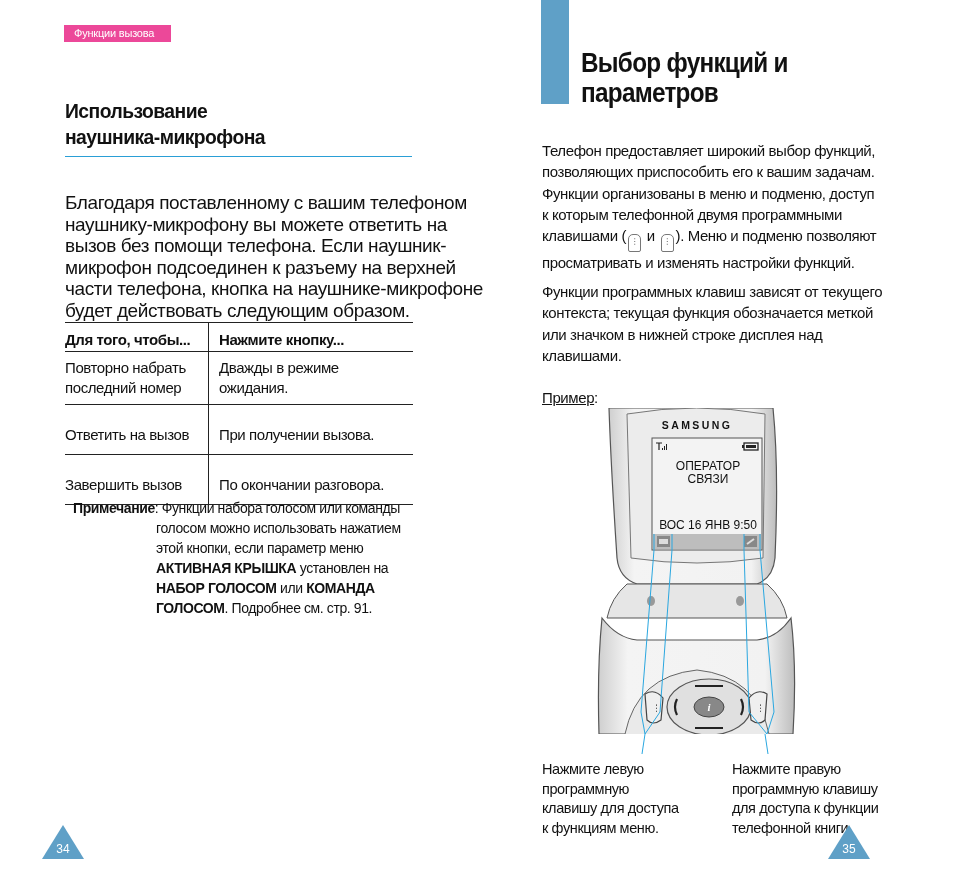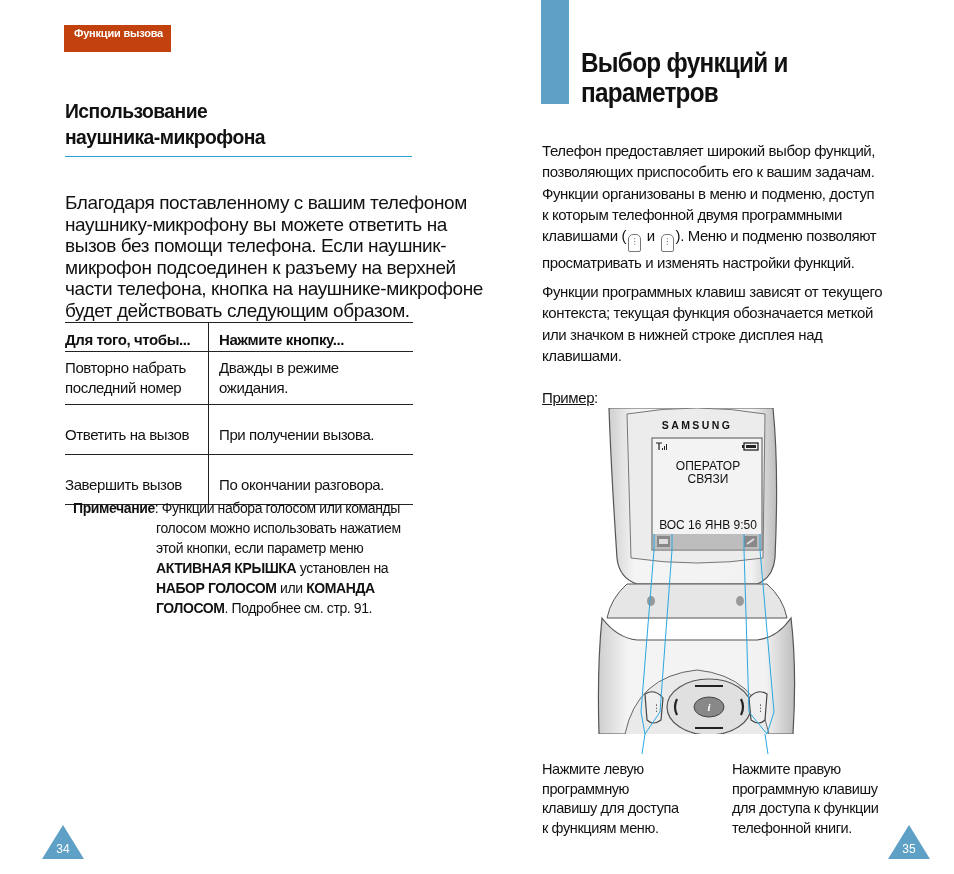--- a/index.html
+++ b/index.html
@@ -4,22 +4,22 @@
   <style>
     html, body { margin: 0; padding: 0; background: #ffffff; }
     body {
       width: 954px; height: 874px; position: relative; overflow: hidden;
       font-family: "Liberation Sans", sans-serif; color: #111;
     }
     .abs { position: absolute; }
 
     
     .section-tab {
-      left: 64px; top: 25px; width: 107px; height: 27px;
-      background: #c2410c; color: #fff; font-size: 11px; font-weight: bold;
+      left: 64px; top: 25px; width: 107px; height: 17px;
+      background: #ec4899; color: #fff; font-size: 11px; font-weight: normal;
       line-height: 17px; padding-left: 10px; box-sizing: border-box;
       letter-spacing: -0.2px;
     }
     .left-title {
       left: 65px; top: 98px; width: 350px;
       font-size: 21px; line-height: 26px; font-weight: bold; letter-spacing: -0.6px;
       transform: scaleX(0.92); transform-origin: left top;
     }
     .left-rule { left: 65px; top: 156px; width: 347px; height: 1px; background: #2a9fd6; }
     .left-body {
@@ -241,16 +241,16 @@
   <div>клавишу для доступа</div>
   <div>к функциям меню.</div>
 </div>
 <div class="abs caption" style="left:732px; top:760px;">
   <div>Нажмите правую</div>
   <div>программную клавишу</div>
   <div>для доступа к функции</div>
   <div>телефонной книги.</div>
 </div>
 
-<div class="abs" style="left:888px; top:825px;">
+<div class="abs" style="left:828px; top:825px;">
   <div class="page-tri"></div>
   <div class="abs page-num" style="left:0; top:17px;">35</div>
 </div>
 
 </body></html>

